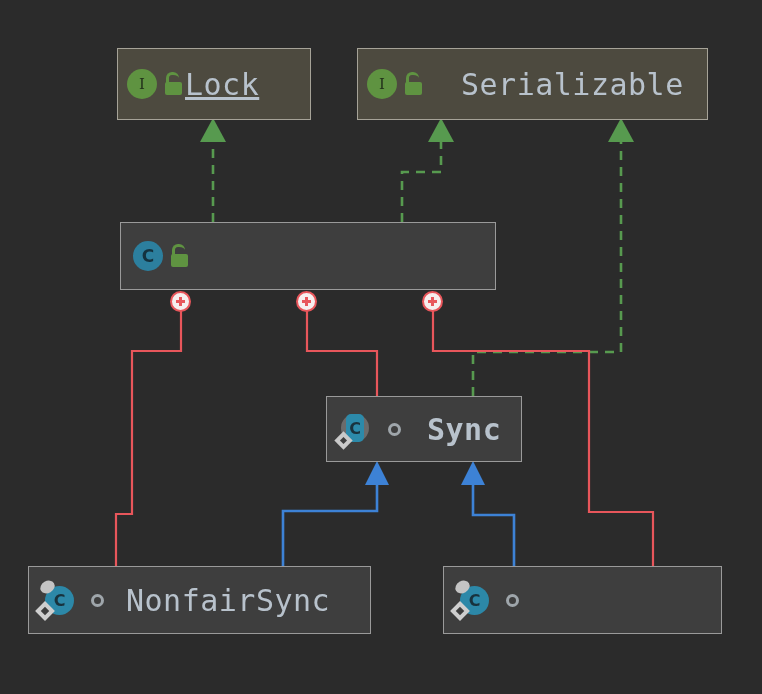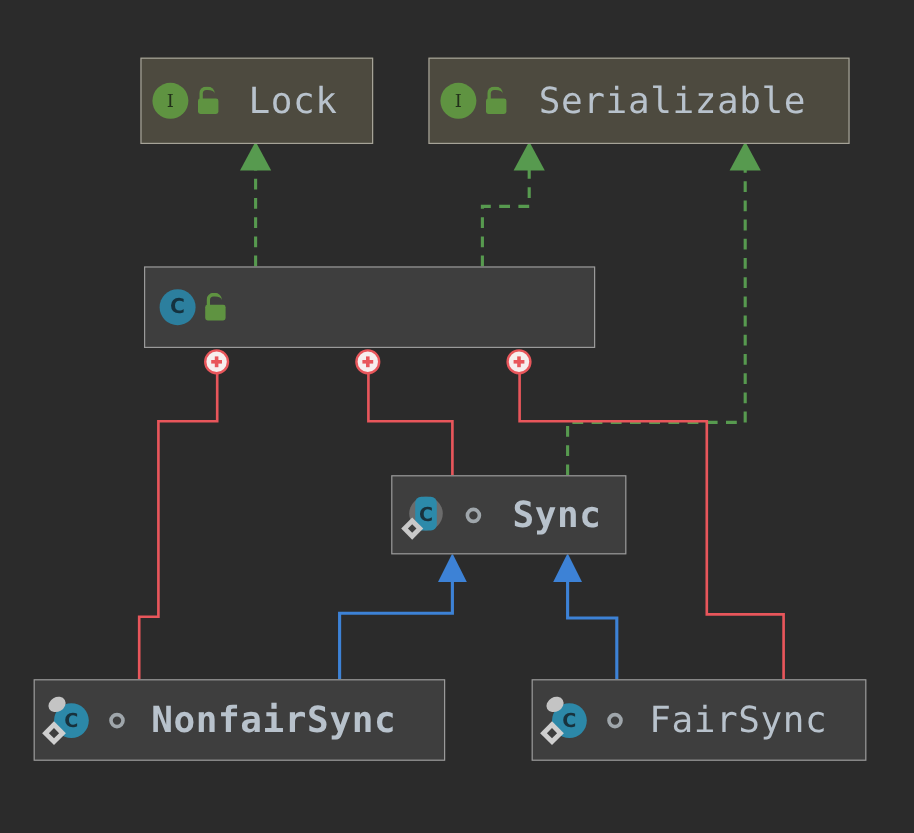--- a/index.html
+++ b/index.html
@@ -271,30 +271,30 @@
   <div class="plus-marker" style="left:170px; top:291px;"></div>
   <div class="plus-marker" style="left:296px; top:291px;"></div>
   <div class="plus-marker" style="left:422px; top:291px;"></div>
 
   <div class="node iface" style="left:117px; top:48px; width:194px; height:72px;">
     <span class="icon-wrap ic-iface" style="margin-left:9px;">I</span>
     <span class="icon-wrap ic-lock" style="margin-left:6px;">
       <span class="shackle"></span>
         <span class="body"></span>
     </span>
-    <span class="node-label" style="margin-left:22px;">Lock</span>
+    <span class="node-label" style="text-decoration:underline;">Lock</span>
   </div>
 
   <div class="node iface" style="left:357px; top:48px; width:351px; height:72px;">
     <span class="icon-wrap ic-iface" style="margin-left:9px;">I</span>
     <span class="icon-wrap ic-lock" style="margin-left:6px;">
       <span class="shackle"></span>
         <span class="body"></span>
     </span>
-    <span class="node-label" style="margin-left:24px;">Serializable</span>
+    <span class="node-label" style="margin-left:36px;">Serializable</span>
   </div>
 
   <div class="node cls" style="left:120px; top:222px; width:376px; height:68px;">
     <span class="icon-wrap ic-class" style="margin-left:12px;">C</span>
     <span class="icon-wrap ic-lock" style="margin-left:6px;">
       <span class="shackle"></span>
         <span class="body"></span>
     </span>
   </div>
 
@@ -310,27 +310,26 @@
   </div>
 
   <div class="node cls" style="left:28px; top:566px; width:343px; height:68px;">
     <span class="icon-wrap ic-inner" style="margin-left:9px;">
       <span class="disc"></span>
         <span class="letter">C</span>
       <span class="pebble"></span>
         <span class="diamond"></span>
     </span>
     <span class="icon-wrap ic-dot" style="margin-left:15px;"></span>
-    <span class="node-label" style="margin-left:22px;font-weight:bold;">NonfairSync</span>
+    <span class="node-label" style="margin-left:22px;">NonfairSync</span>
   </div>
 
   <div class="node cls" style="left:443px; top:566px; width:279px; height:68px;">
     <span class="icon-wrap ic-inner" style="margin-left:9px;">
       <span class="disc"></span>
         <span class="letter">C</span>
       <span class="pebble"></span>
         <span class="diamond"></span>
     </span>
     <span class="icon-wrap ic-dot" style="margin-left:15px;"></span>
-    <span class="node-label" style="margin-left:22px;">FairSync</span>
   </div>
 
 </div>
 
 </body></html>

